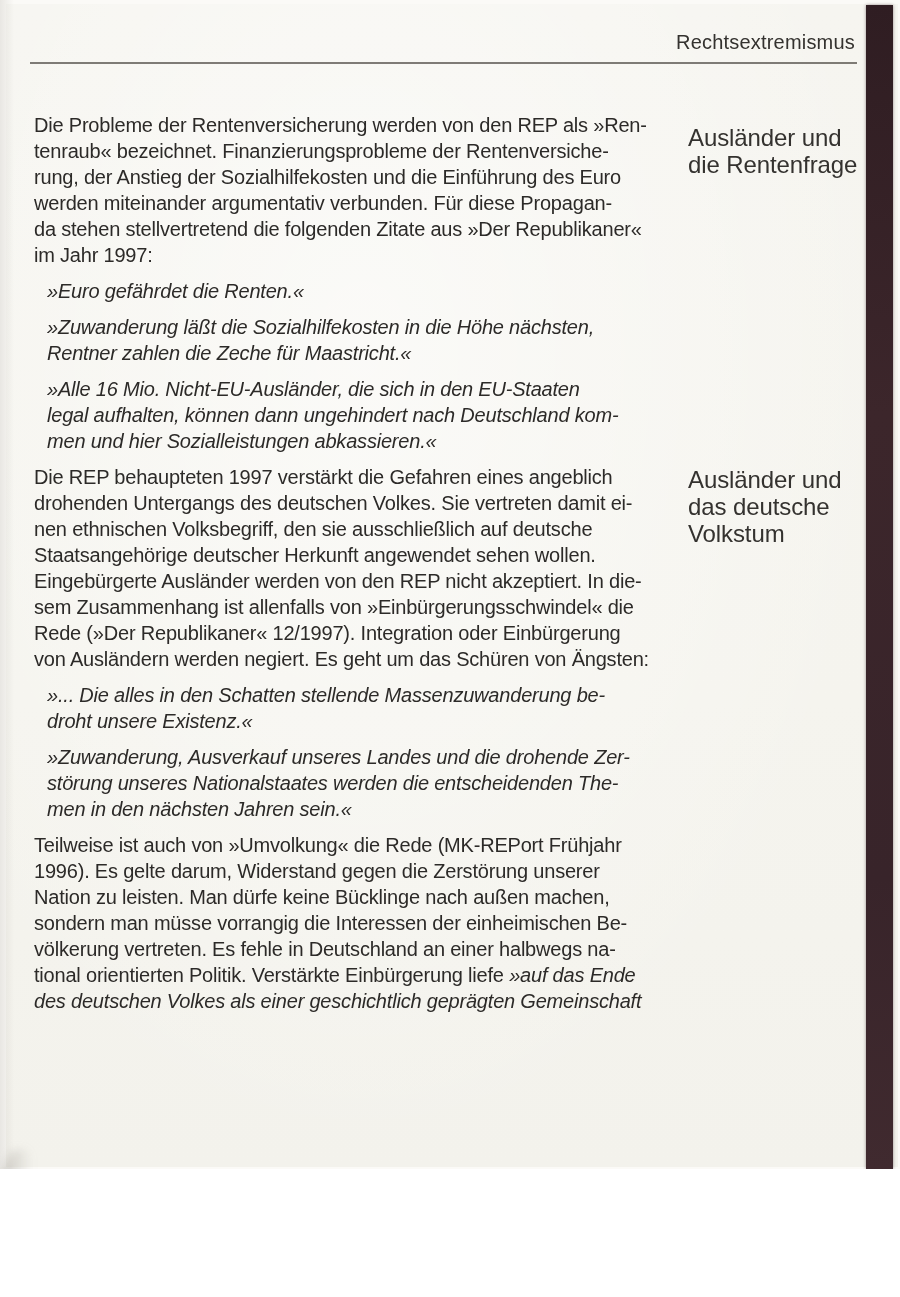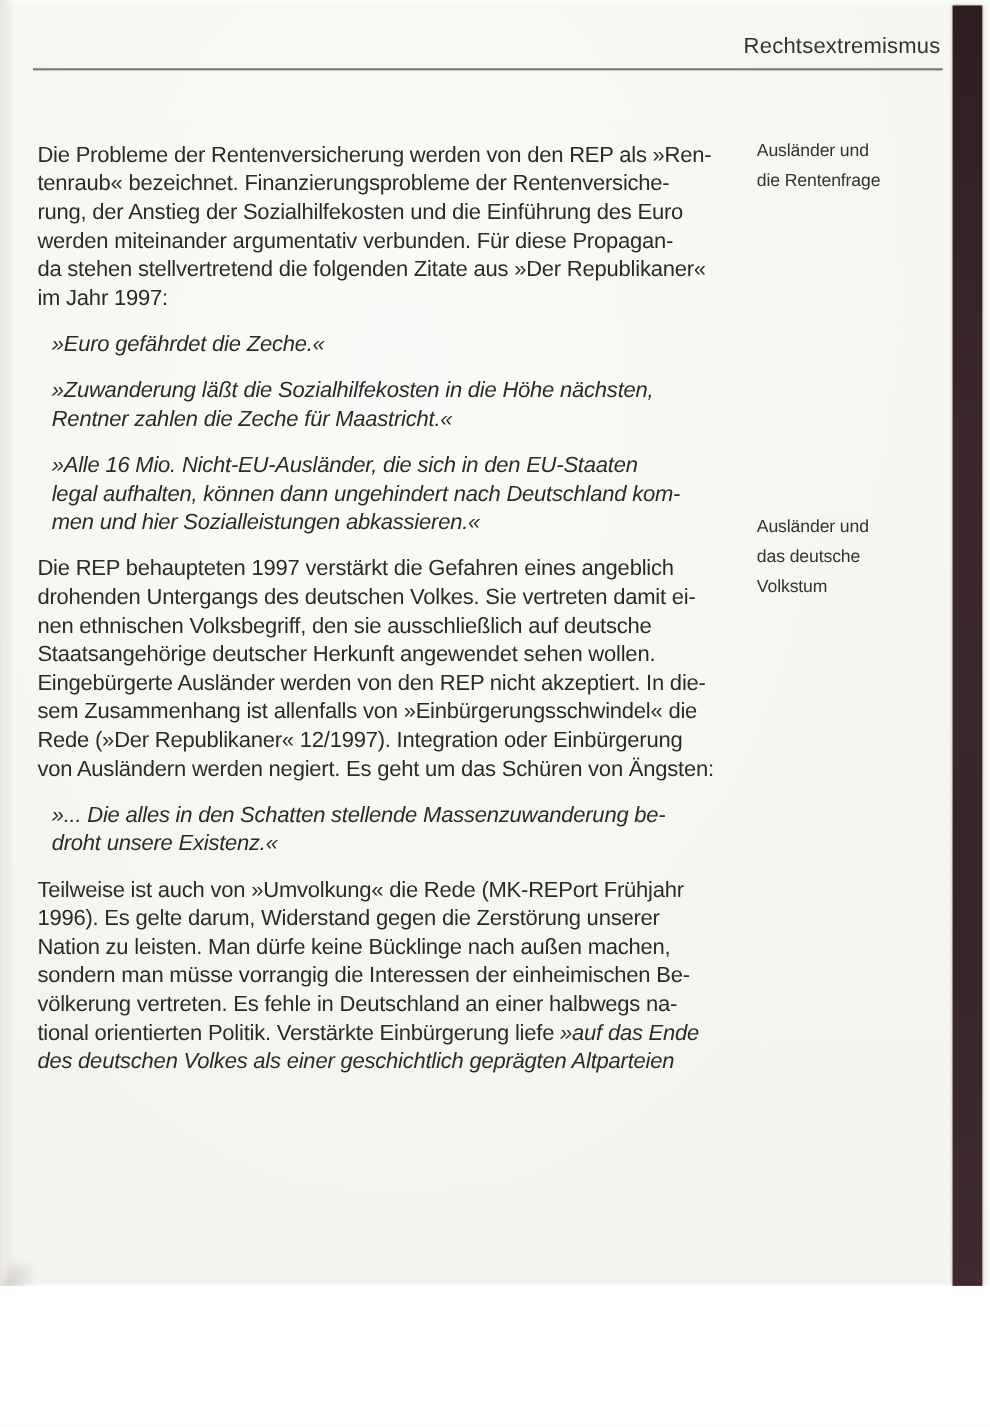--- a/index.html
+++ b/index.html
@@ -25,26 +25,26 @@
     position:absolute;top:31px;right:45px;
     font-size:20px;letter-spacing:.2px;color:#34322f;
   }
   .rule{position:absolute;height:2px;background:#55514c;opacity:.75;}
   .rule-top{left:30px;width:827px;top:62px;}
   .rule-bottom{left:28px;width:829px;top:1228px;transform:rotate(.12deg);transform-origin:right center;}
   .text-column{
     position:absolute;left:34px;top:112px;width:660px;
     font-size:20px;line-height:26px;letter-spacing:-.2px;
   }
-  .text-column p{margin:16px 0 10px 0;white-space:pre;}
+  .text-column p{margin:0 0 10px 0;white-space:pre;}
   .quote{padding-left:13px;font-style:italic;}
   .em{font-style:italic;}
   .margin-note{
     position:absolute;left:688px;width:175px;
-    font-size:16px;line-height:27px;letter-spacing:-.1px;
+    font-size:24px;line-height:27px;letter-spacing:-.1px;
     white-space:pre;color:#34322f;
   }
   .note-1{top:124px;}
   .note-2{top:466px;}
   .page-number{
     position:absolute;top:1234px;right:45px;
     font-size:20px;color:#2e2c2a;
   }
   .binding-bar{
     position:absolute;left:866px;top:5px;width:27px;bottom:0;
@@ -74,43 +74,46 @@
   </div>
   <div class="rule rule-top"></div>
 
   <main class="text-column">
     <p>Die Probleme der Rentenversicherung werden von den REP als »Ren-
 tenraub« bezeichnet. Finanzierungsprobleme der Rentenversiche-
 rung, der Anstieg der Sozialhilfekosten und die Einführung des Euro
 werden miteinander argumentativ verbunden. Für diese Propagan-
 da stehen stellvertretend die folgenden Zitate aus »Der Republikaner«
 im Jahr 1997:</p>
-    <p class="quote">»Euro gefährdet die Zeche.«</p>
+    <p class="quote">»Euro gefährdet die Renten.«</p>
     <p class="quote">»Zuwanderung läßt die Sozialhilfekosten in die Höhe nächsten,
 Rentner zahlen die Zeche für Maastricht.«</p>
     <p class="quote">»Alle 16 Mio. Nicht-EU-Ausländer, die sich in den EU-Staaten
 legal aufhalten, können dann ungehindert nach Deutschland kom-
 men und hier Sozialleistungen abkassieren.«</p>
     <p>Die REP behaupteten 1997 verstärkt die Gefahren eines angeblich
 drohenden Untergangs des deutschen Volkes. Sie vertreten damit ei-
 nen ethnischen Volksbegriff, den sie ausschließlich auf deutsche
 Staatsangehörige deutscher Herkunft angewendet sehen wollen.
 Eingebürgerte Ausländer werden von den REP nicht akzeptiert. In die-
 sem Zusammenhang ist allenfalls von »Einbürgerungsschwindel« die
 Rede (»Der Republikaner« 12/1997). Integration oder Einbürgerung
 von Ausländern werden negiert. Es geht um das Schüren von Ängsten:</p>
     <p class="quote">»... Die alles in den Schatten stellende Massenzuwanderung be-
 droht unsere Existenz.«</p>
+    <p class="quote">»Zuwanderung, Ausverkauf unseres Landes und die drohende Zer-
+störung unseres Nationalstaates werden die entscheidenden The-
+men in den nächsten Jahren sein.«</p>
     <p><span>Teilweise ist auch von »Umvolkung« die Rede (MK-REPort Frühjahr
 1996). Es gelte darum, Widerstand gegen die Zerstörung unserer
 Nation zu leisten. Man dürfe keine Bücklinge nach außen machen,
 sondern man müsse vorrangig die Interessen der einheimischen Be-
 völkerung vertreten. Es fehle in Deutschland an einer halbwegs na-
 tional orientierten Politik. Verstärkte Einbürgerung liefe </span><span class="em">»auf das Ende
-des deutschen Volkes als einer geschichtlich geprägten Altparteien</span></p>
+des deutschen Volkes als einer geschichtlich geprägten Gemeinschaft</span></p>
   </main>
 
   <aside class="margin-note note-1">Ausländer und
 die Rentenfrage</aside>
   <aside class="margin-note note-2">Ausländer und
 das deutsche
 Volkstum</aside>
 
   <div class="rule rule-bottom"></div>
   <div class="page-number">57</div>

